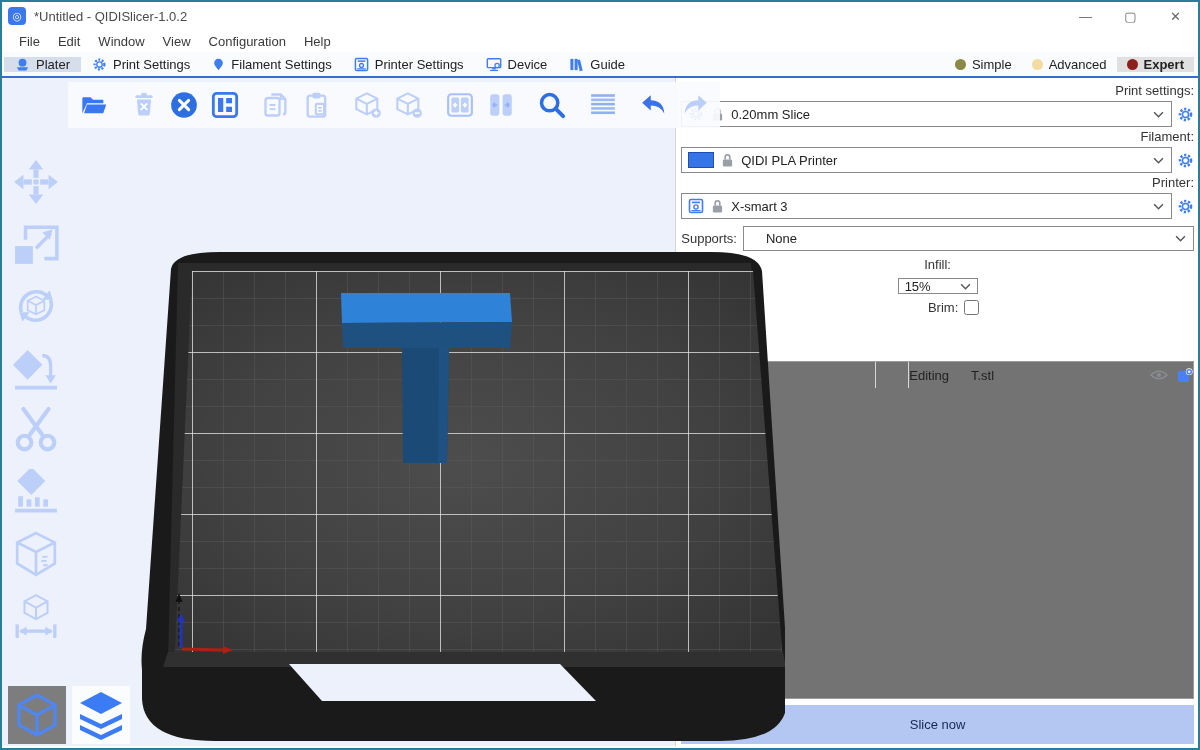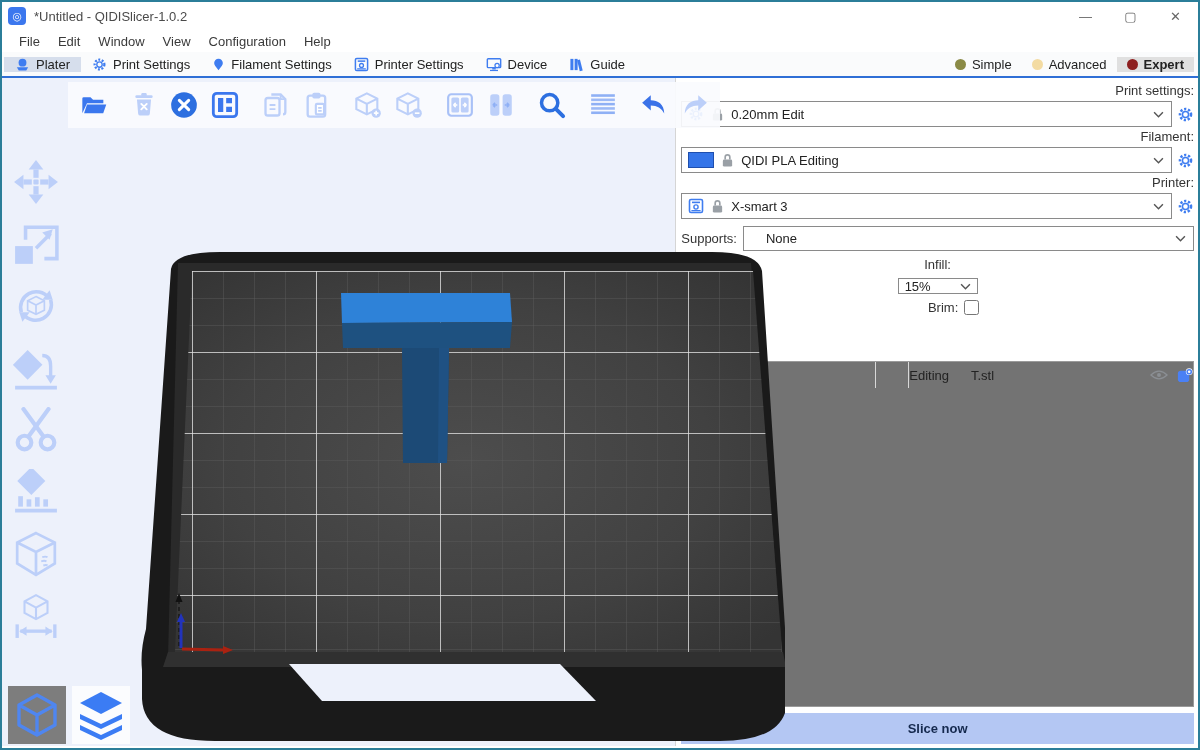--- a/index.html
+++ b/index.html
@@ -68,21 +68,21 @@
   .obj-list { flex:1; border:1px solid #9a9a9a; background:#737373; display:flex; overflow:hidden;margin-top:39px; }
   .ol-header { display:flex; height:26px; align-items:center; }
   .ol-header .c-name { width:193px; padding-left:10px; font-size:13px; color:#222; }
   .ol-header .c-mid { width:34px; height:100%; border-left:1px solid #d8d8d8; border-right:1px solid #d8d8d8; }
   .ol-header .c-edit { flex:1; text-align:center; font-size:13px; color:#222; }
   .ol-row { display:flex; height:26px; align-items:center; }
   .ol-row .c-name { width:193px; padding-left:22px; font-size:13px; color:#222; }
   .ol-row .c-mid { width:34px; display:flex; justify-content:center; }
   .ol-row .c-edit { flex:1; display:flex; justify-content:center; }
 
-  .slice-btn { margin-top:6px; height:31px; background:#b4c7f3; color:#15294e; font-weight:bold; font-size:13px; display:flex; align-items:center; justify-content:center; }
+  .slice-btn { margin-top:6px; height:39px; background:#b4c7f3; color:#15294e; font-weight:normal; font-size:13px; display:flex; align-items:center; justify-content:center; }
 </style>
 </head>
 <body>
 
 <div class="window">
 
   <div class="titlebar">
     <div class="app-logo">
         <span>◎</span>
       </div>
@@ -418,42 +418,42 @@
       <div class="combo-row">
         <div class="combo">
           <svg width="16" height="16" viewBox="0 0 20 20">
               <circle cx="10" cy="10" r="6.5" fill="none" stroke="#3f7df0" stroke-width="3" stroke-dasharray="2.6 2.1"></circle>
               <circle cx="10" cy="10" r="3.6" fill="none" stroke="#3f7df0" stroke-width="1.8"></circle>
             </svg>
           <svg width="13" height="15" viewBox="0 0 14 16">
               <rect x="2" y="7" width="10" height="7.5" rx="1.5" fill="#9aa0a6"></rect>
               <path d="M4.5 7 V4.5 a2.5 2.5 0 0 1 5 0 V7" fill="none" stroke="#9aa0a6" stroke-width="1.8"></path>
             </svg>
-          <span class="val">0.20mm Edit</span>
+          <span class="val">0.20mm Slice</span>
           <svg class="chev" width="11" height="7" viewBox="0 0 10 6">
               <polyline points="1,1 5,5 9,1" fill="none" stroke="#555" stroke-width="1.3"></polyline>
             </svg>
         </div>
         <div class="gear-out">
           <svg width="17" height="17" viewBox="0 0 20 20">
               <circle cx="10" cy="10" r="6.5" fill="none" stroke="#3f7df0" stroke-width="3" stroke-dasharray="2.6 2.1"></circle>
               <circle cx="10" cy="10" r="3.6" fill="none" stroke="#3f7df0" stroke-width="1.8"></circle>
             </svg>
         </div>
       </div>
 
       <div class="p-label">Filament:</div>
       <div class="combo-row">
         <div class="combo">
           <span class="swatch"></span>
           <svg width="13" height="15" viewBox="0 0 14 16">
               <rect x="2" y="7" width="10" height="7.5" rx="1.5" fill="#9aa0a6"></rect>
               <path d="M4.5 7 V4.5 a2.5 2.5 0 0 1 5 0 V7" fill="none" stroke="#9aa0a6" stroke-width="1.8"></path>
             </svg>
-          <span class="val">QIDI PLA Editing</span>
+          <span class="val">QIDI PLA Printer</span>
           <svg class="chev" width="11" height="7" viewBox="0 0 10 6">
               <polyline points="1,1 5,5 9,1" fill="none" stroke="#555" stroke-width="1.3"></polyline>
             </svg>
         </div>
         <div class="gear-out">
           <svg width="17" height="17" viewBox="0 0 20 20">
               <circle cx="10" cy="10" r="6.5" fill="none" stroke="#3f7df0" stroke-width="3" stroke-dasharray="2.6 2.1"></circle>
               <circle cx="10" cy="10" r="3.6" fill="none" stroke="#3f7df0" stroke-width="1.8"></circle>
             </svg>
         </div>

